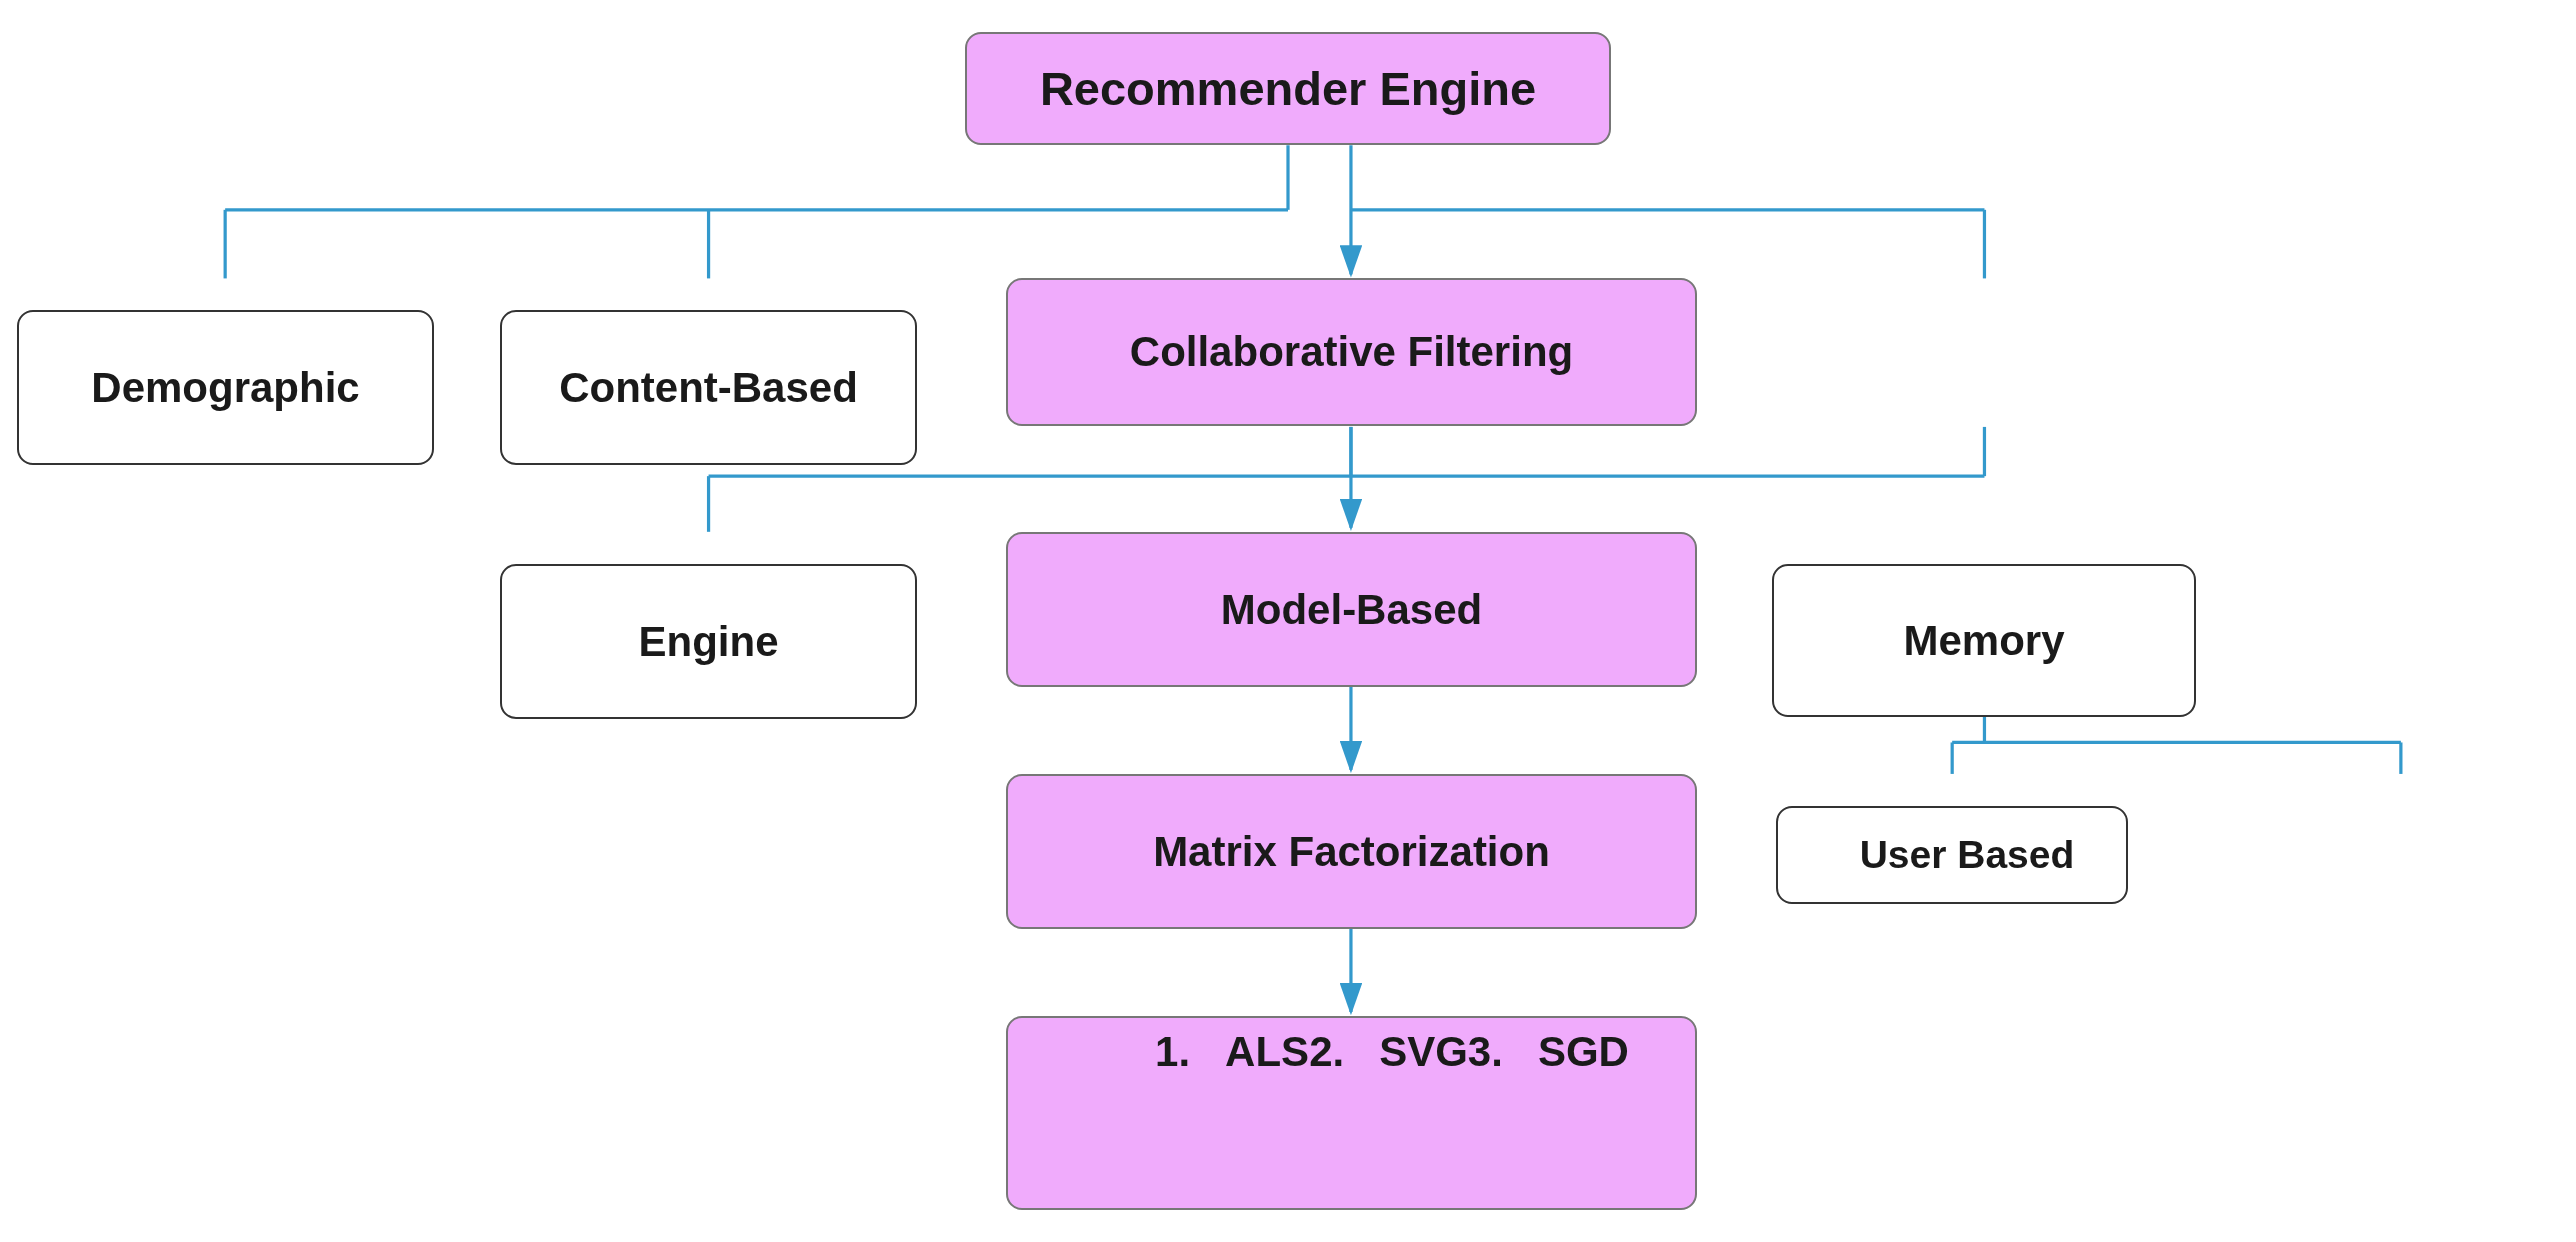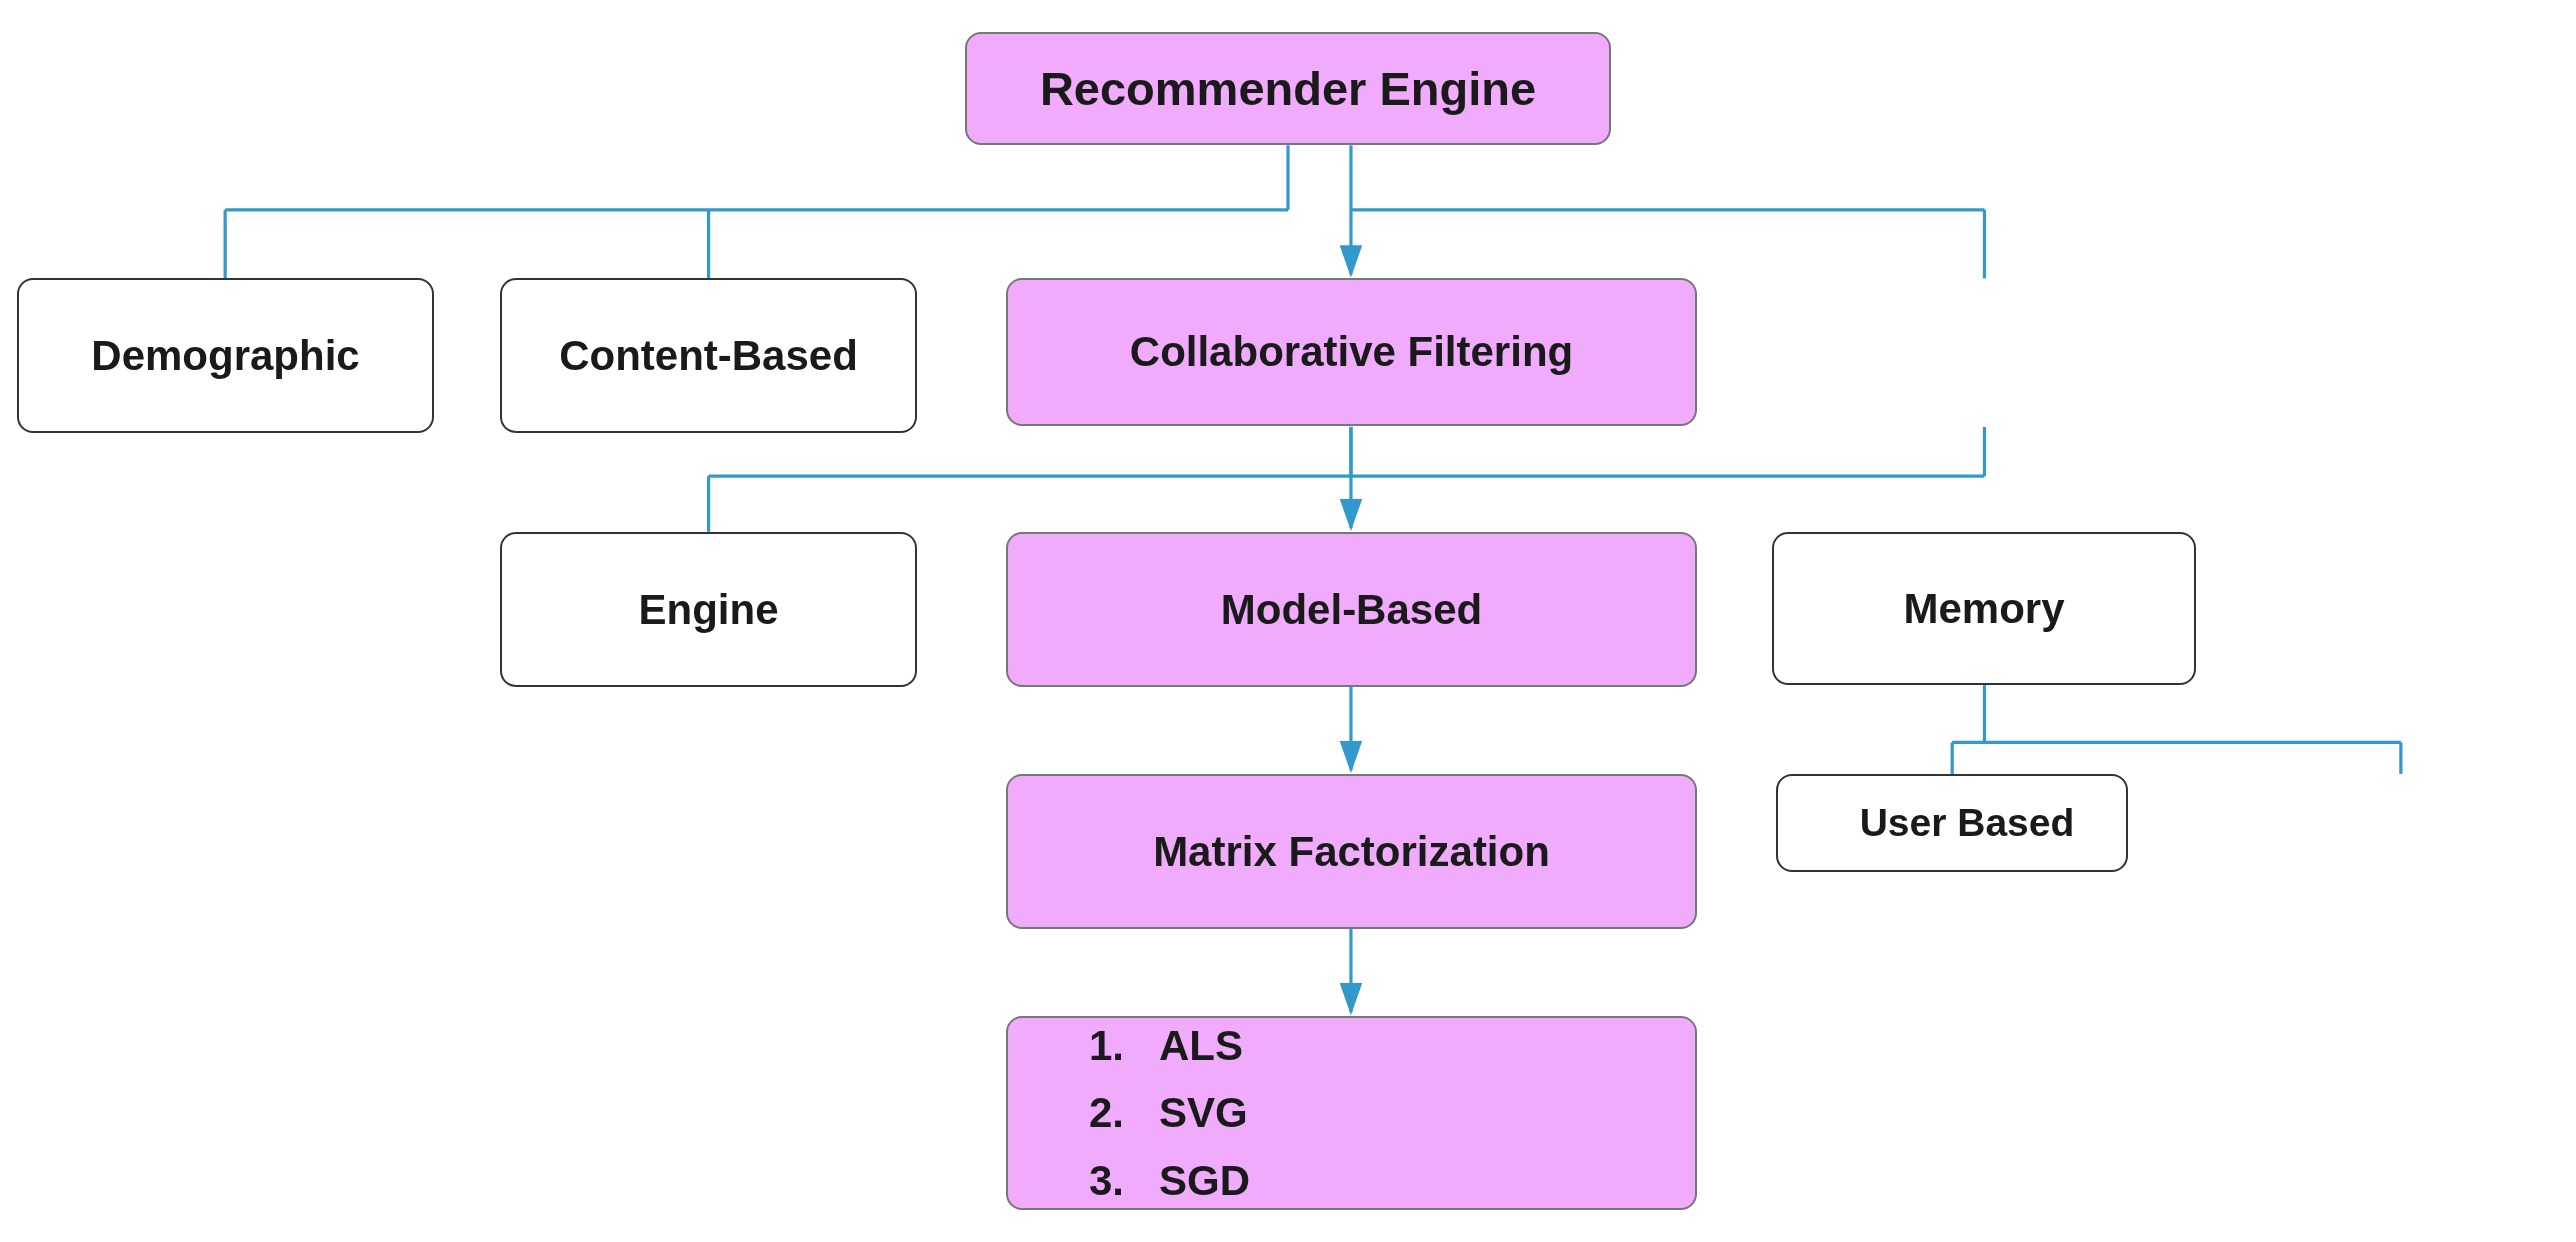--- a/index.html
+++ b/index.html
@@ -33,20 +33,21 @@
     .node-gray {
       background: #f0abfc;
       color: #1a1a1a;
       border: 2.4px solid #777;
     }
 
     .node-white {
       background: #ffffff;
       color: #1a1a1a;
       border: 2.4px solid #333;
+      margin-top: 32px;
     }
 
     
     .connectors {
       position: absolute;
       top: 0;
       left: 0;
       width: 2576px;
       height: 1242px;
       pointer-events: none;
@@ -126,20 +127,20 @@
 
   <div class="node node-gray" style="left:1006px; top:774px; width:691px; height:155px; font-size:42px;align-items:center;">
     <span>Matrix Factorization</span>
   </div>
 
   <div class="node node-white" style="left:1776px; top:774px; width:352px; height:98px; font-size:39px;padding-left:30px;">
     <span>User Based</span>
   </div>
 
 
-  <div class="node node-gray" style="left:1006px; top:1016px; width:691px; height:194px; font-size:42px; flex-direction:column; align-items:flex-start; padding-left:81px; justify-content:center; line-height:1.6;">
+  <div class="node node-gray" style="left:1006px; top:1016px; width:691px; height:194px; font-size:42px; align-items:flex-start; padding-left:81px; justify-content:center; line-height:1.6;">
     <span>1.&nbsp;&nbsp;&nbsp;ALS</span>
     <span>2.&nbsp;&nbsp;&nbsp;SVG</span>
     <span>3.&nbsp;&nbsp;&nbsp;SGD</span>
   </div>
 
 </div>
 
 
 </body></html>

